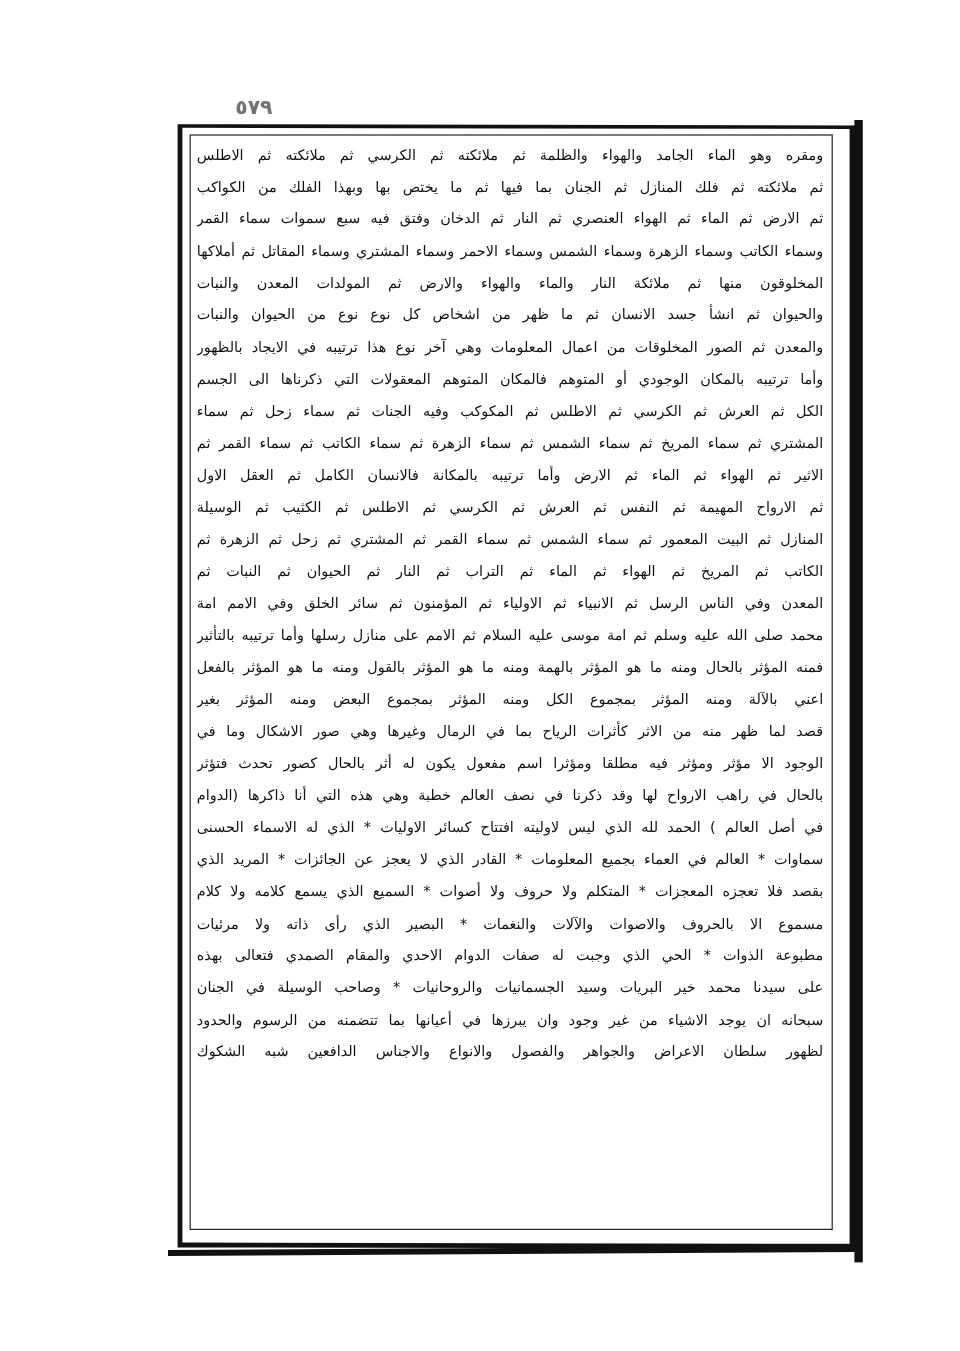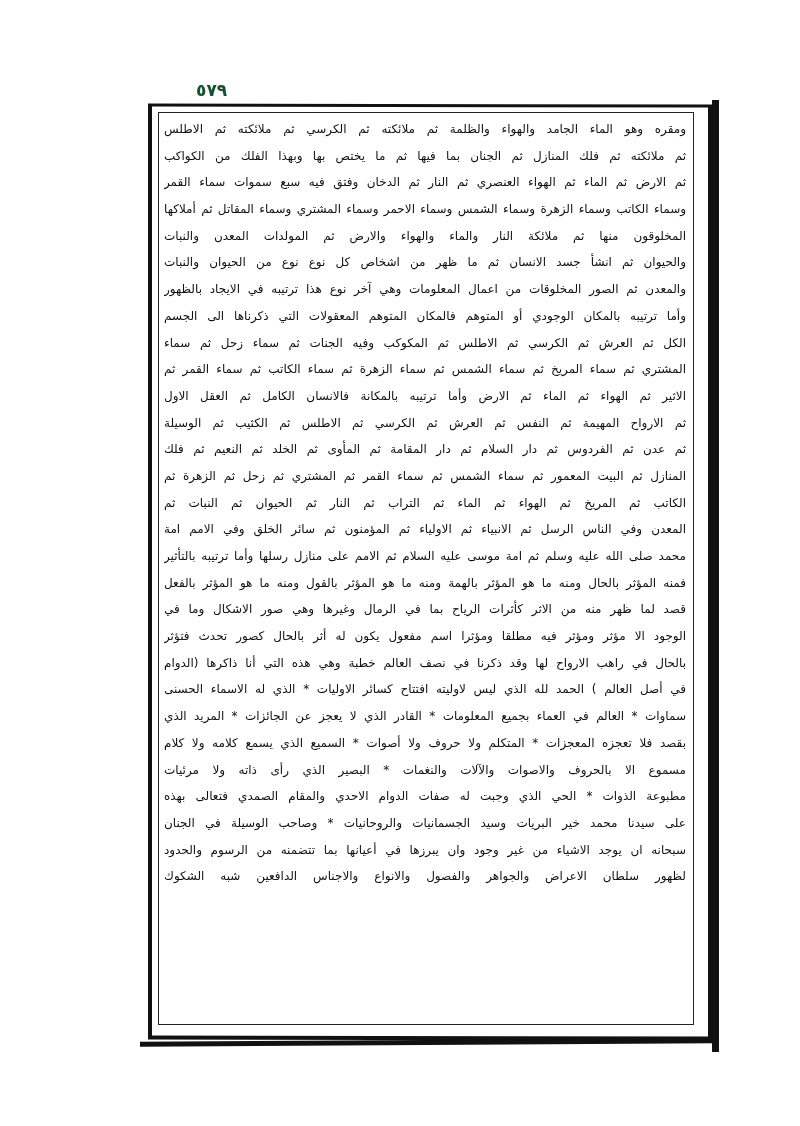--- a/index.html
+++ b/index.html
@@ -13,21 +13,21 @@
     position: relative;
     overflow: hidden;
     font-family: "DejaVu Sans", sans-serif;
   }
   .page-number {
     position: absolute;
     left: 196px;
     top: 80px;
     font-size: 17px;
     font-weight: bold;
-    color: #14532d;
+    color: #737373;
     letter-spacing: 1px;
   }
   .frame-outer {
     position: absolute;
     left: 148px;
     top: 104px;
     width: 556px;
     height: 929px;
     border-top: 3px solid #111;
     border-left: 4px solid #111;
@@ -97,26 +97,26 @@
   <span class="line">ثم الارض ثم الماء ثم الهواء العنصري ثم النار ثم الدخان وفتق فيه سبع سموات سماء القمر</span>
   <span class="line">وسماء الكاتب وسماء الزهرة وسماء الشمس وسماء الاحمر وسماء المشتري وسماء المقاتل ثم أملاكها</span>
   <span class="line">المخلوقون منها ثم ملائكة النار والماء والهواء والارض ثم المولدات المعدن والنبات</span>
   <span class="line">والحيوان ثم انشأ جسد الانسان ثم ما ظهر من اشخاص كل نوع نوع من الحيوان والنبات</span>
   <span class="line">والمعدن ثم الصور المخلوقات من اعمال المعلومات وهي آخر نوع هذا ترتيبه في الايجاد بالظهور</span>
   <span class="line">وأما ترتيبه بالمكان الوجودي أو المتوهم فالمكان المتوهم المعقولات التي ذكرناها الى الجسم</span>
   <span class="line">الكل ثم العرش ثم الكرسي ثم الاطلس ثم المكوكب وفيه الجنات ثم سماء زحل ثم سماء</span>
   <span class="line">المشتري ثم سماء المريخ ثم سماء الشمس ثم سماء الزهرة ثم سماء الكاتب ثم سماء القمر ثم</span>
   <span class="line">الاثير ثم الهواء ثم الماء ثم الارض وأما ترتيبه بالمكانة فالانسان الكامل ثم العقل الاول</span>
   <span class="line">ثم الارواح المهيمة ثم النفس ثم العرش ثم الكرسي ثم الاطلس ثم الكثيب ثم الوسيلة</span>
-  <span class="line">ثم عدن ثم الفردوس ثم دار السلام ثم دار المقامة ثم المأوى ثم الخلد ثم النعيم ثم فلك</span>
   <span class="line">المنازل ثم البيت المعمور ثم سماء الشمس ثم سماء القمر ثم المشتري ثم زحل ثم الزهرة ثم</span>
   <span class="line">الكاتب ثم المريخ ثم الهواء ثم الماء ثم التراب ثم النار ثم الحيوان ثم النبات ثم</span>
   <span class="line">المعدن وفي الناس الرسل ثم الانبياء ثم الاولياء ثم المؤمنون ثم سائر الخلق وفي الامم امة</span>
   <span class="line">محمد صلى الله عليه وسلم ثم امة موسى عليه السلام ثم الامم على منازل رسلها وأما ترتيبه بالتأثير</span>
   <span class="line">فمنه المؤثر بالحال ومنه ما هو المؤثر بالهمة ومنه ما هو المؤثر بالقول ومنه ما هو المؤثر بالفعل</span>
+  <span class="line">اعني بالآلة ومنه المؤثر بمجموع الكل ومنه المؤثر بمجموع البعض ومنه المؤثر بغير</span>
   <span class="line">قصد لما ظهر منه من الاثر كأثرات الرياح بما في الرمال وغيرها وهي صور الاشكال وما في</span>
   <span class="line">الوجود الا مؤثر ومؤثر فيه مطلقا ومؤثرا اسم مفعول يكون له أثر بالحال كصور تحدث فتؤثر</span>
   <span class="line">بالحال في راهب الارواح لها وقد ذكرنا في نصف العالم خطبة وهي هذه التي أنا ذاكرها (الدوام</span>
   <span class="line">في أصل العالم ) الحمد لله الذي ليس لاوليته افتتاح كسائر الاوليات * الذي له الاسماء الحسنى</span>
   <span class="line">سماوات * العالم في العماء بجميع المعلومات * القادر الذي لا يعجز عن الجائزات * المريد الذي</span>
   <span class="line">بقصد فلا تعجزه المعجزات * المتكلم ولا حروف ولا أصوات * السميع الذي يسمع كلامه ولا كلام</span>
   <span class="line">مسموع الا بالحروف والاصوات والآلات والنغمات * البصير الذي رأى ذاته ولا مرئيات</span>
   <span class="line">مطبوعة الذوات * الحي الذي وجبت له صفات الدوام الاحدي والمقام الصمدي فتعالى بهذه</span>
   <span class="line">على سيدنا محمد خير البريات وسيد الجسمانيات والروحانيات * وصاحب الوسيلة في الجنان</span>
   <span class="line">سبحانه ان يوجد الاشياء من غير وجود وان يبرزها في أعيانها بما تتضمنه من الرسوم والحدود</span>

